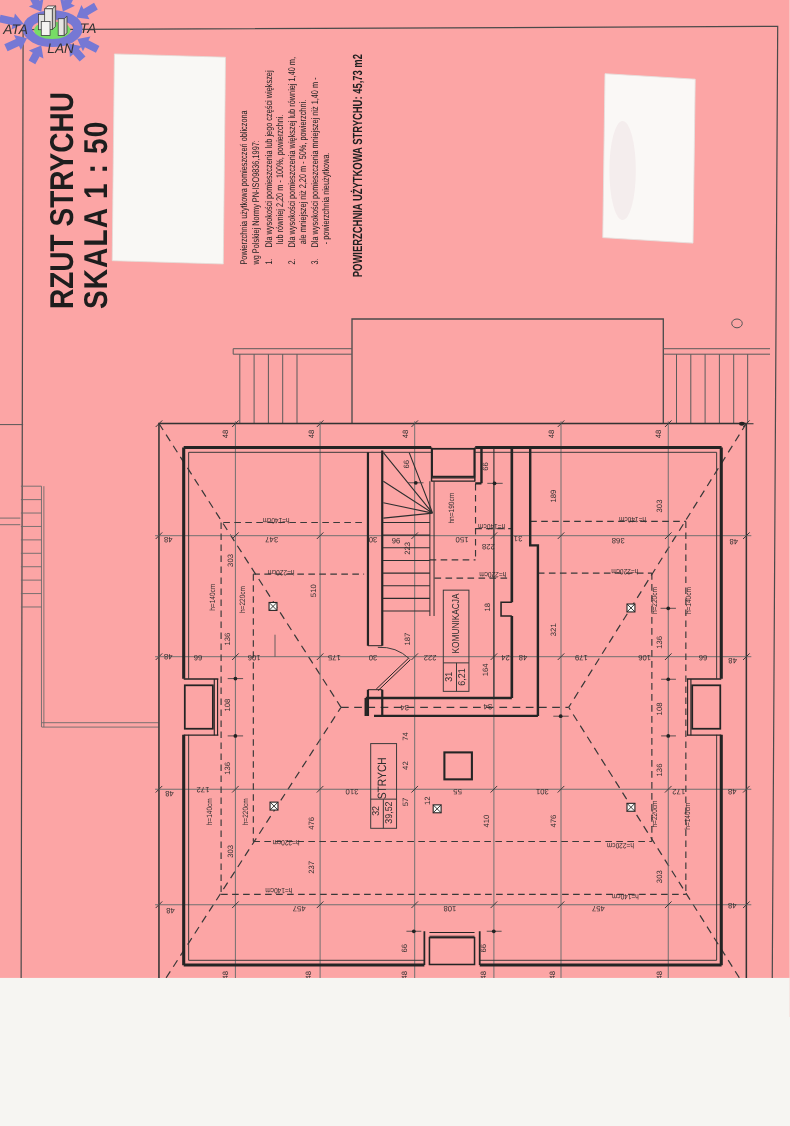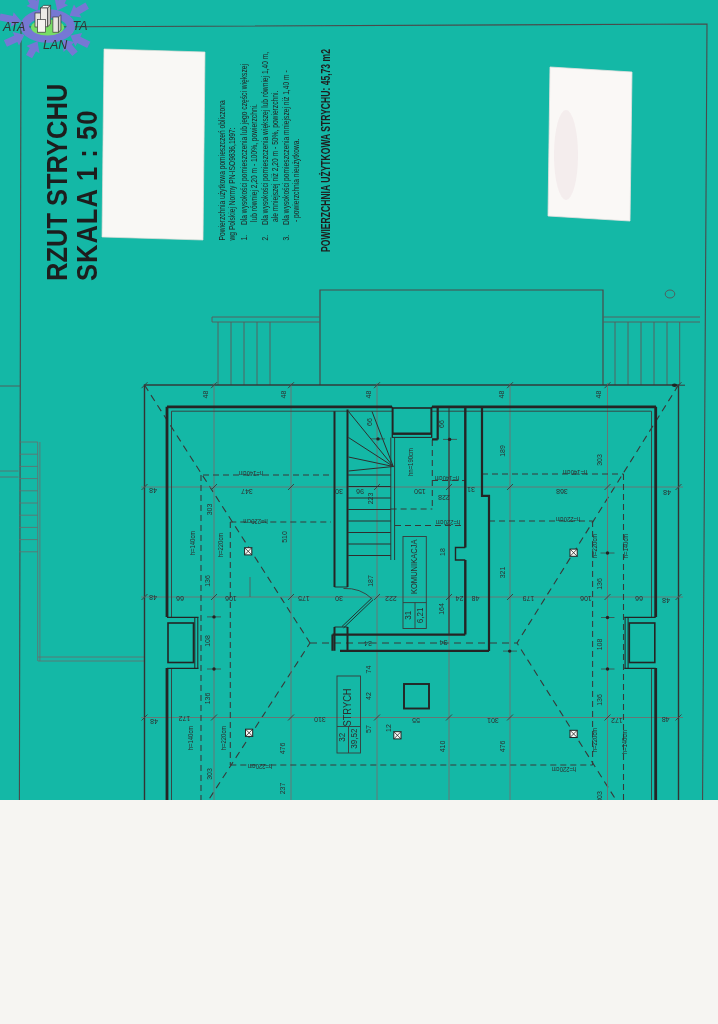--- a/index.html
+++ b/index.html
@@ -1,12 +1,12 @@
 <!DOCTYPE html>
-<html><head><meta charset="utf-8"><style>html,body{margin:0;padding:0;background:#f6f5f2;}*{font-family:"Liberation Sans",sans-serif;}.pg{position:relative;width:718px;height:800px;overflow:hidden;background:#14b8a6;}</style></head><body>
+<html><head><meta charset="utf-8"><style>html,body{margin:0;padding:0;background:#f6f5f2;}*{font-family:"Liberation Sans",sans-serif;}.pg{position:relative;width:718px;height:889px;overflow:hidden;background:#fca5a5;}</style></head><body>
 <div class="pg">
 <svg width="718" height="1024" viewBox="0 0 718 1024" xmlns="http://www.w3.org/2000/svg">
 
 <g stroke="#4a4a4a" stroke-width="1.1" fill="none">
         <path d="M21,27 L707,24 L701.5,986 L19,993 Z"></path>
       </g>
 
 <g>
         <polygon points="69.5,15.8 81.4,17.6 79.5,14.2 88.9,8.7 85.5,2.6 76.0,8.1 74.0,4.6" fill="#7678d4"></polygon>
         <polygon points="70.3,35.5 75.4,46.5 77.2,42.9 87.2,48.0 90.4,41.8 80.4,36.7 82.2,33.1" fill="#7678d4"></polygon>

